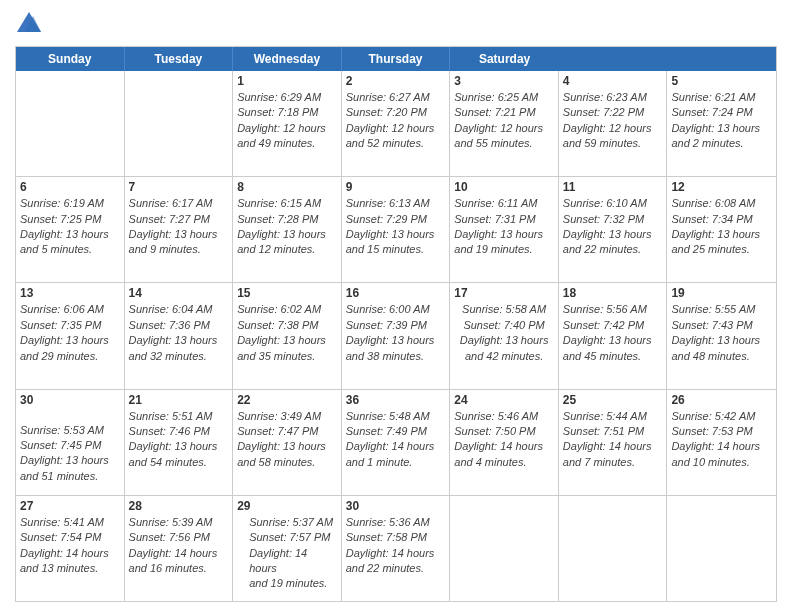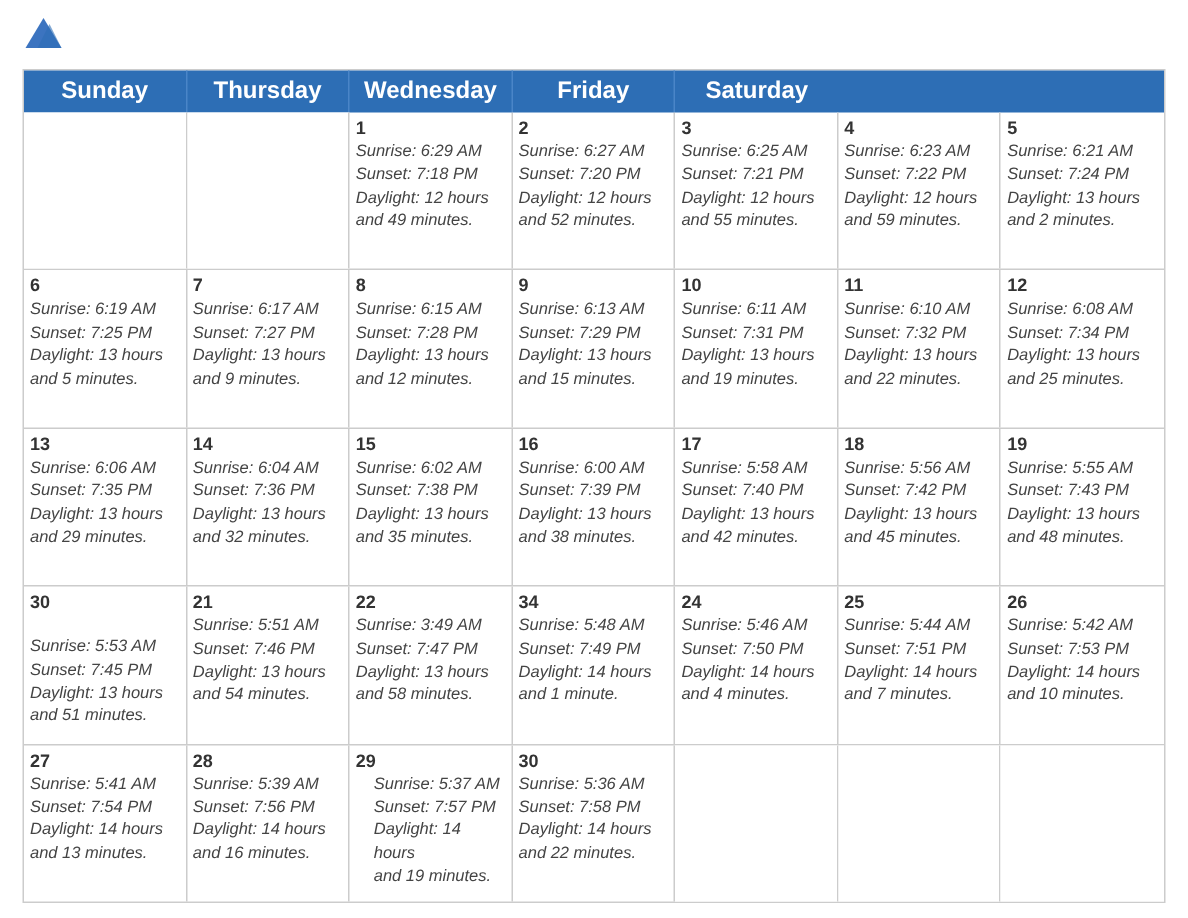--- a/index.html
+++ b/index.html
@@ -58,21 +58,21 @@
       flex-direction: column;
       border: 1px solid #ccc;
     }
     .cal-header-row {
       display: grid;
       grid-template-columns: repeat(7, 1fr);
       background: #2d6eb5;
     }
     .cal-header-cell {
       color: #fff;
-      font-size: 16px;
+      font-size: 12px;
       font-weight: bold;
       text-align: center;
       padding: 5px 2px;
       border-right: 1px solid #4a85c8;
     }
     .cal-header-cell:last-child { border-right: none; }
     .cal-body {
       flex: 1;
       display: flex;
       flex-direction: column;
@@ -125,23 +125,23 @@
     </div>
     <div class="title-block">
       <div class="calendar-title"></div>
       <div class="calendar-subtitle"></div>
     </div>
   </div>
 
   <div class="calendar">
     <div class="cal-header-row">
         <div class="cal-header-cell">Sunday</div>
+        <div class="cal-header-cell">Tuesday</div>
+        <div class="cal-header-cell">Wednesday</div>
         <div class="cal-header-cell">Thursday</div>
-        <div class="cal-header-cell">Wednesday</div>
-        <div class="cal-header-cell">Friday</div>
         <div class="cal-header-cell">Saturday</div>
       </div>
     <div class="cal-body">
         <div class="cal-week">
           <div class="cal-cell empty"></div>
           <div class="cal-cell empty"></div>
           <div class="cal-cell">
             <span class="day-num">1</span>
             <div class="day-info" style="white-space: pre-line;">Sunrise: 6:29 AM
 Sunset: 7:18 PM
@@ -252,21 +252,21 @@
           </div>
           <div class="cal-cell">
             <span class="day-num">16</span>
             <div class="day-info" style="white-space: pre-line;">Sunrise: 6:00 AM
 Sunset: 7:39 PM
 Daylight: 13 hours
 and 38 minutes.</div>
           </div>
           <div class="cal-cell">
             <span class="day-num">17</span>
-            <div class="day-info" style="white-space: pre-line;">Sunrise: 5:58 AM
+            <div class="day-info" style="white-space: pre-line; text-align: center;">Sunrise: 5:58 AM
 Sunset: 7:40 PM
 Daylight: 13 hours
 and 42 minutes.</div>
           </div>
           <div class="cal-cell">
             <span class="day-num">18</span>
             <div class="day-info" style="white-space: pre-line;">Sunrise: 5:56 AM
 Sunset: 7:42 PM
 Daylight: 13 hours
 and 45 minutes.</div>
@@ -295,21 +295,21 @@
 and 54 minutes.</div>
           </div>
           <div class="cal-cell">
             <span class="day-num">22</span>
             <div class="day-info" style="white-space: pre-line;">Sunrise: 3:49 AM
 Sunset: 7:47 PM
 Daylight: 13 hours
 and 58 minutes.</div>
           </div>
           <div class="cal-cell">
-            <span class="day-num">34</span>
+            <span class="day-num">36</span>
             <div class="day-info" style="white-space: pre-line;">Sunrise: 5:48 AM
 Sunset: 7:49 PM
 Daylight: 14 hours
 and 1 minute.</div>
           </div>
           <div class="cal-cell">
             <span class="day-num">24</span>
             <div class="day-info" style="white-space: pre-line;">Sunrise: 5:46 AM
 Sunset: 7:50 PM
 Daylight: 14 hours

